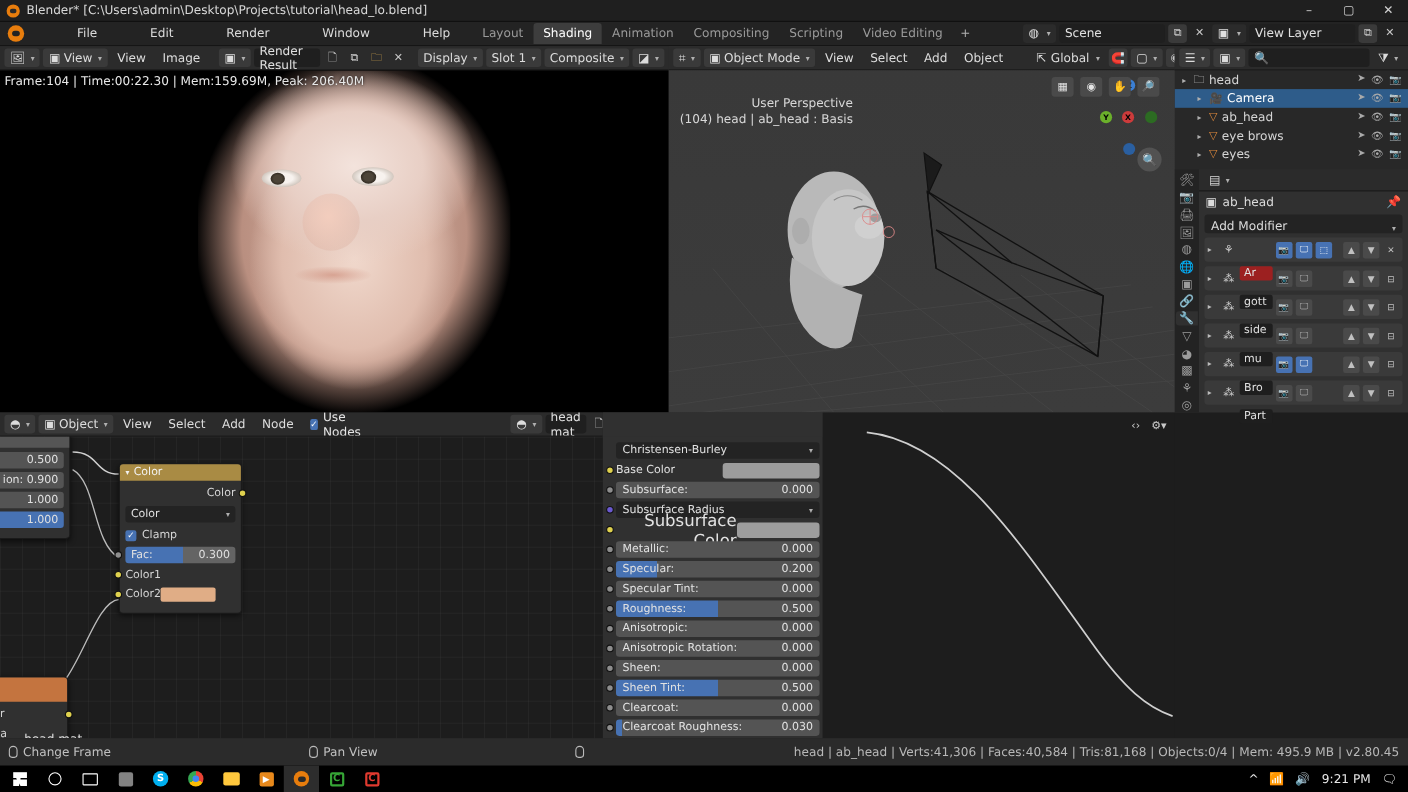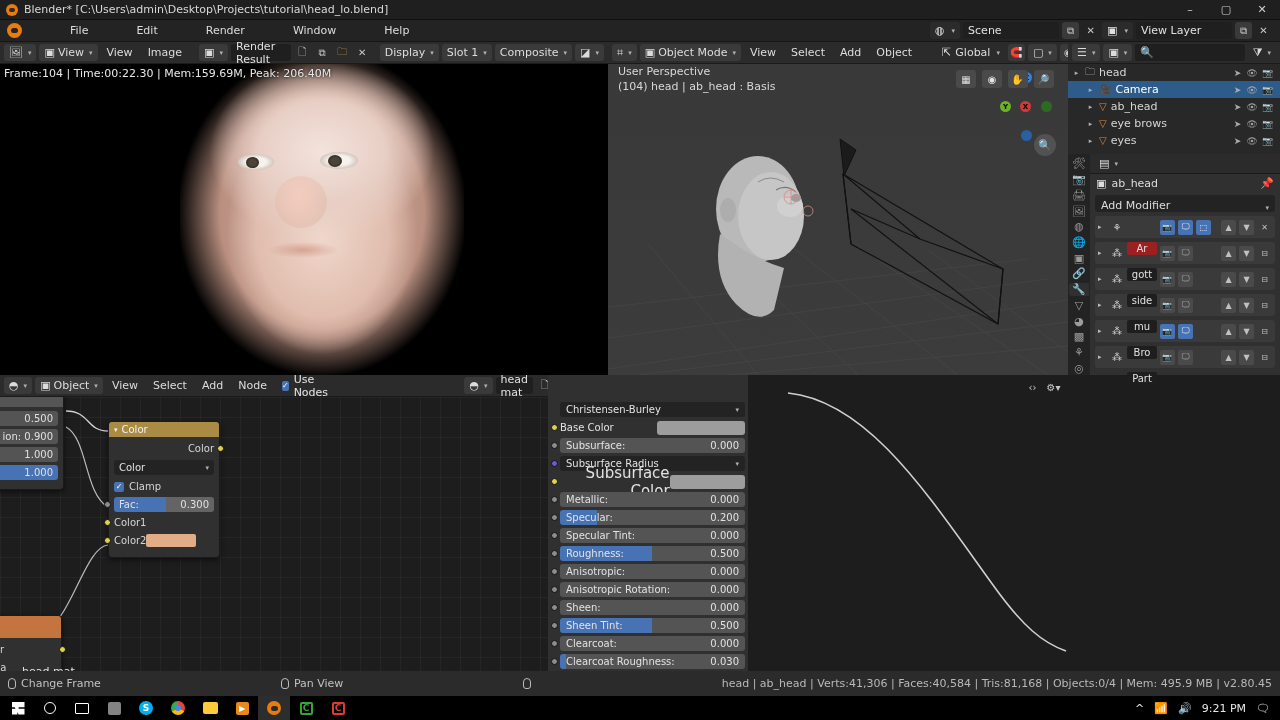--- a/index.html
+++ b/index.html
@@ -61,22 +61,22 @@
       radial-gradient(ellipse 42% 48% at 50% 55%, #f0d8cc 0%, #e0bdae 55%, rgba(214,178,166,0) 80%),
       radial-gradient(ellipse 60% 62% at 50% 48%, #d9b6a8 0%, #b98f80 60%, rgba(90,60,52,0) 85%),
       #000; }
   .stats { position:absolute; left:4px; top:3px; font-size:11px; color:#e8e8e8;
     text-shadow:0 0 3px #000; z-index:5; }
 
   
   #viewport { left:608px; top:42px; width:460px; height:333px; background:#3b3b3b; }
   #vpCanvas { position:absolute; left:0; top:22px; width:460px; height:311px;
     background:linear-gradient(#393939,#3c3c3c); overflow:hidden; }
-  .vp-overlay { position:absolute; left:10px; top:0; font-size:11px; color:#d8d8d8;
-    line-height:15px; }
+  .vp-overlay { position:absolute; left:10px; top:22px; font-size:11px; color:#d8d8d8;
+    line-height:15px;text-align:right; }
   .gizmo { position:absolute; right:14px; top:8px; width:54px; height:54px; }
   .ax { position:absolute; width:11px; height:11px; border-radius:50%; font-size:7px;
     color:#000; display:flex; align-items:center; justify-content:center; font-weight:bold; }
   .vp-tools { position:absolute; right:12px; top:70px; display:flex; flex-direction:column; gap:5px; }
   .vp-tool { width:22px; height:22px; border-radius:50%; background:#525252; display:flex;
     align-items:center; justify-content:center; font-size:11px; color:#d5d5d5; }
 
   
   #outliner { left:1068px; top:42px; width:212px; height:112px; background:#282828; }
   .out-row { height:17px; display:flex; align-items:center; font-size:11px; color:#d5d5d5;
@@ -93,21 +93,21 @@
     font-size:11px; color:#9c9c9c; border-radius:3px 0 0 3px; }
   .ptab.active { background:#303030; color:#e8e8e8; }
   .prop-body { position:absolute; left:22px; top:0; right:0; bottom:0; padding:3px; }
   .prop-head { height:18px; display:flex; align-items:center; gap:5px; font-size:11px;
     color:#dcdcdc; padding:0 3px; }
   .addmod { height:17px; background:#232323; border-radius:3px; display:flex; align-items:flex-end;
     padding:0 6px; font-size:11px; color:#dcdcdc; margin:3px 2px; }
   .mod-row { height:22px; background:#3a3a3a; border-radius:3px; margin:4px 2px; display:flex;
     align-items:center; gap:3px; padding:0 3px; }
   .mod-name { background:#1e1e1e; border-radius:2px; font-size:10px; padding:1px 4px;
-    color:#e0e0e0; min-width:30px; text-align:center;margin-top:43px; }
+    color:#e0e0e0; min-width:30px; text-align:left;margin-top:43px; }
   .mod-name.red { background:#9c2020; }
   .mchip { width:15px; height:15px; border-radius:2px; background:#4a4a4a; display:flex;
     align-items:center; justify-content:center; font-size:8px; color:#c0c0c0; flex:none; }
   .mchip.on { background:#4772b3; color:#fff; }
   .mchip.nb { background:transparent; }
 
   
   #shader { left:0; top:375px; width:548px; height:296px; background:#1d1d1d; }
   #shaderCanvas { position:absolute; left:0; top:22px; width:548px; height:274px;
     background-color:#1d1d1d;
@@ -183,20 +183,29 @@
   </div>
 
   <div class="topbar">
     <div class="tb-logo"></div>
     <div id="menuHost" style="display:flex">
         <div class="menu-item">File</div>
         <div class="menu-item">Edit</div>
         <div class="menu-item">Render</div>
         <div class="menu-item">Window</div>
         <div class="menu-item">Help</div>
+      </div>
+    <div class="ws-tabs" id="wsHost">
+        <div class="ws-tab">Layout</div>
+        <div class="ws-tab active">Shading</div>
+        <div class="ws-tab">Animation</div>
+        <div class="ws-tab">Compositing</div>
+        <div class="ws-tab">Scripting</div>
+        <div class="ws-tab">Video Editing</div>
+        <div class="ws-tab plus">+</div>
       </div>
     <div class="top-right">
       <div class="fld" style="gap:5px">
         <span>◍</span>
         <span class="chev">▾</span>
       </div>
       <div class="fld dark" style="width:96px">Scene</div>
       <div class="ibtn">⧉</div>
       <div class="ibtn flat">✕</div>
       <div class="fld" style="gap:5px">

